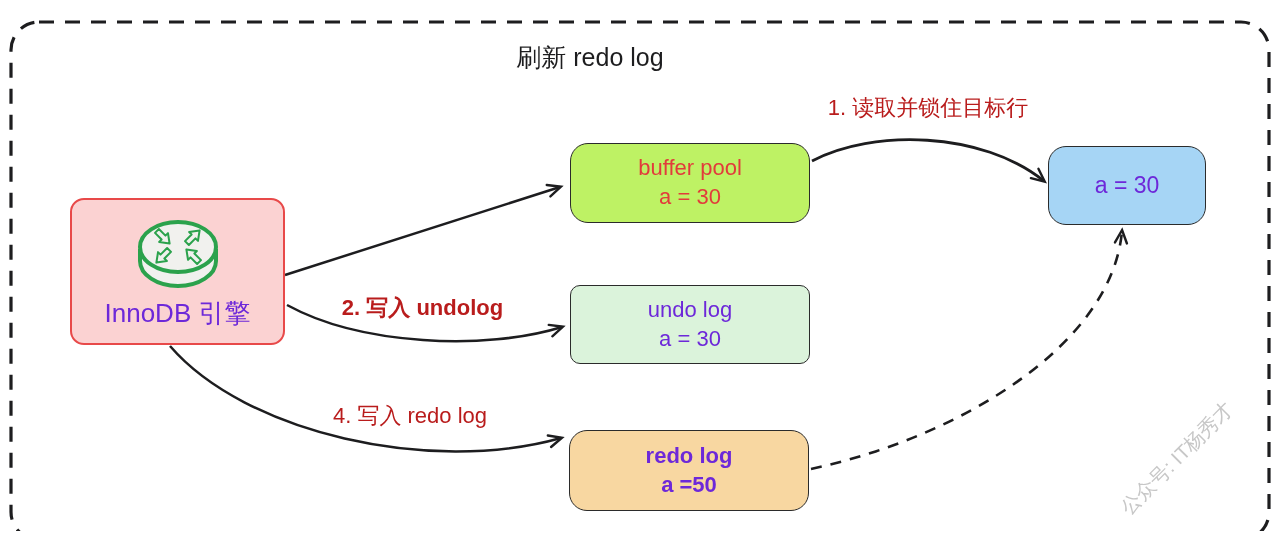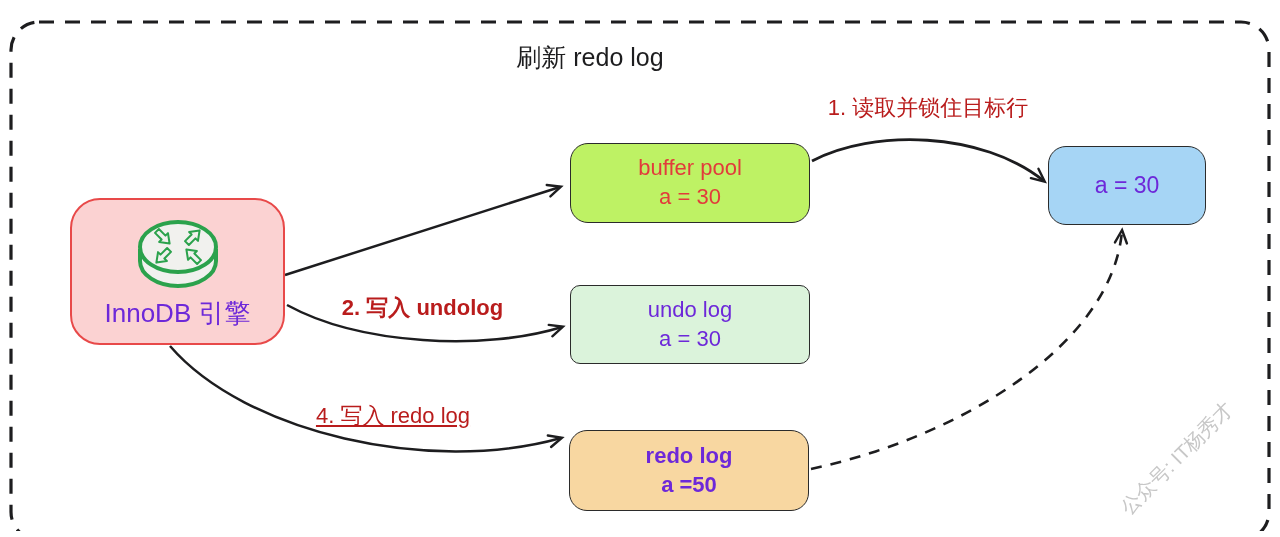--- a/index.html
+++ b/index.html
@@ -39,21 +39,21 @@
     text-align: center;
     font-size: 22px;
     line-height: 1.3;
     color: #6d28d9;
   }
   .node-innodb {
     left: 70px; top: 185px;
     width: 215px; height: 147px;
     background: #fbd2d2;
     border: 2.2px solid #e84949;
-    border-radius: 30px;
+    border-radius: 14px;
     gap: 6px;
   }
   .node-innodb .node-label { font-size: 26px; }
   .node-buffer-pool {
     left: 570px; top: 130px;
     width: 240px; height: 80px;
     background: #bef264;
     color: #e23b3b;
   }
   .node-undo-log {
@@ -77,21 +77,21 @@
   .edge-label {
     position: absolute;
     font-size: 22px;
     color: #b91c1c;
     white-space: nowrap;
     text-align: center;
   }
   .edge-label-1 { left: 818px; top: 80px; width: 220px; }
   .edge-label-2 { left: 330px; top: 280px; width: 185px; font-weight: bold; }
   .edge-label-3 { left: 315px; top: 171px; width: 155px; }
-  .edge-label-4 { left: 303px; top: 388px; width: 180px; text-decoration: underline; }
+  .edge-label-4 { left: 320px; top: 388px; width: 180px; }
   .edge-label-5 { left: 988px; top: 396px; width: 252px; line-height: 1.55; }
   .watermark {
     position: absolute;
     left: 1072px; top: 432px;
     width: 210px;
     text-align: center;
     font-size: 20px;
     color: #c7c7c7;
     transform: rotate(-45deg);
     white-space: nowrap;

